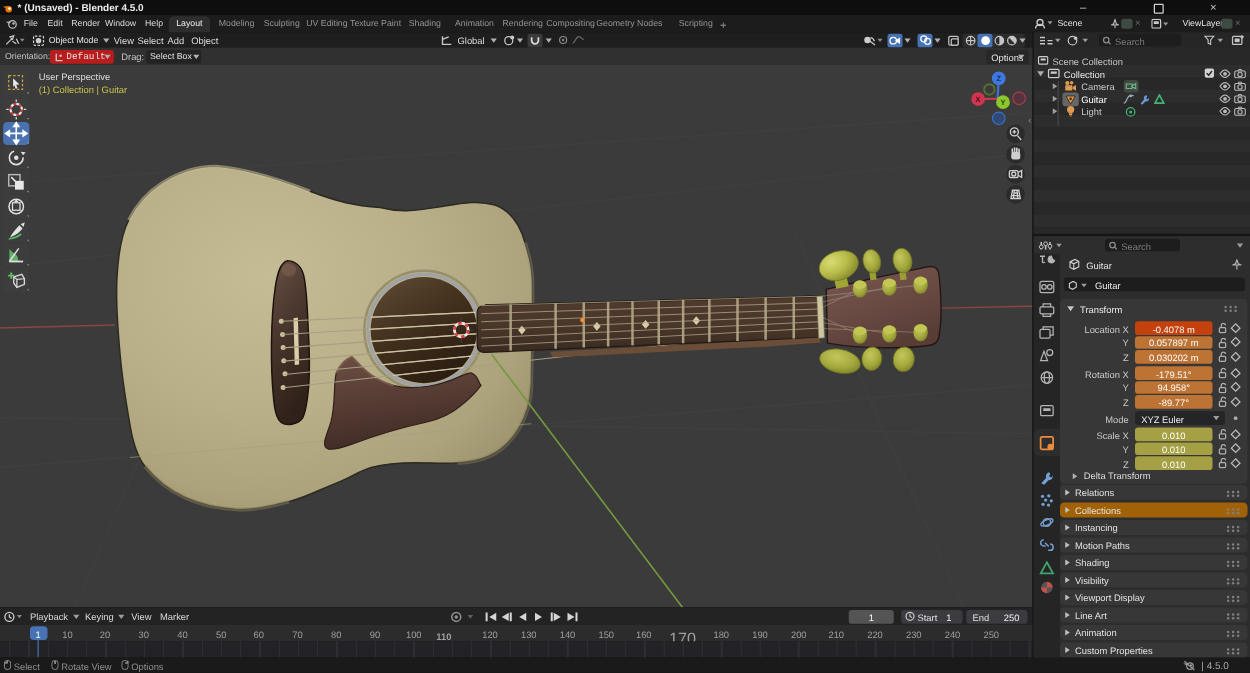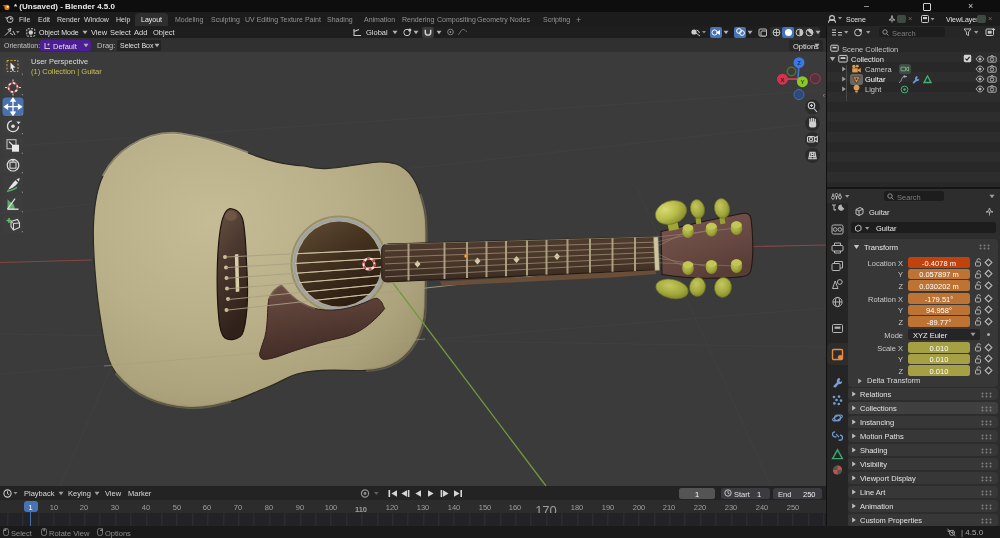--- a/index.html
+++ b/index.html
@@ -165,21 +165,21 @@
         <circle cx="4.5" cy="4.5" r="3.4" fill="none" stroke="#c5c5c5" stroke-width="1"></circle>
         <path d="M2,2 A3.4,3.4 0 0 1 7,7 Z" fill="#c5c5c5"></path>
       </svg>
       <svg class="abs" style="left:815px;top:3.5px;" width="6" height="5" viewBox="0 0 6 5">
           <path d="M0.5,0.8 l5,0 l-2.5,3.4 z" fill="#b1b1b1"></path>
         </svg>
     </div>
 
     <div class="abs" style="left:0;top:12px;width:826px;height:14px;background:#303030;" id="row4">
       <div class="tx" style="left:4px;top:3.5px;color:#c3c3c3;font-size:7px;">Orientation:</div>
-      <div class="abs" style="left:40px;top:1.5px;width:51px;height:11px;background:#4c1d95;border-radius:2px;">
+      <div class="abs" style="left:40px;top:1.5px;width:51px;height:11px;background:#b91c1c;border-radius:2px;font-family:Liberation Mono, monospace;">
         <svg class="abs" style="left:3px;top:2px;" width="8" height="8" viewBox="0 0 8 8">
           <path d="M2,1 L2,6.5 L7,6.5" stroke="#c8c8c8" stroke-width="1.1" fill="none"></path>
             <circle cx="5.5" cy="2.5" r="1" fill="#c8c8c8"></circle>
         </svg>
         <div class="tx" style="left:13px;top:2px;color:#e2e2e2;">Default</div>
         <svg class="abs" style="left:43px;top:3.5px;" width="6" height="5" viewBox="0 0 6 5">
             <path d="M0.5,0.8 l5,0 l-2.5,3.4 z" fill="#b1b1b1"></path>
           </svg>
       </div>
       <div class="tx" style="left:97px;top:3px;color:#c3c3c3;">Drag:</div>
@@ -589,21 +589,21 @@
 <div class="tx" style="left:42px;top:2.5px;width:24px;text-align:center;color:#9f9f9f;font-size:7.5px;">10</div>
 <div class="tx" style="left:72px;top:2.5px;width:24px;text-align:center;color:#9f9f9f;font-size:7.5px;">20</div>
 <div class="tx" style="left:103px;top:2.5px;width:24px;text-align:center;color:#9f9f9f;font-size:7.5px;">30</div>
 <div class="tx" style="left:134px;top:2.5px;width:24px;text-align:center;color:#9f9f9f;font-size:7.5px;">40</div>
 <div class="tx" style="left:165px;top:2.5px;width:24px;text-align:center;color:#9f9f9f;font-size:7.5px;">50</div>
 <div class="tx" style="left:195px;top:2.5px;width:24px;text-align:center;color:#9f9f9f;font-size:7.5px;">60</div>
 <div class="tx" style="left:226px;top:2.5px;width:24px;text-align:center;color:#9f9f9f;font-size:7.5px;">70</div>
 <div class="tx" style="left:257px;top:2.5px;width:24px;text-align:center;color:#9f9f9f;font-size:7.5px;">80</div>
 <div class="tx" style="left:288px;top:2.5px;width:24px;text-align:center;color:#9f9f9f;font-size:7.5px;">90</div>
 <div class="tx" style="left:319px;top:2.5px;width:24px;text-align:center;color:#9f9f9f;font-size:7.5px;">100</div>
-<div class="tx" style="left:349px;top:5px;width:24px;text-align:center;color:#9f9f9f;font-size:7.5px;font-weight:bold;">110</div>
+<div class="tx" style="left:349px;top:5px;width:24px;color:#9f9f9f;font-size:7.5px;font-weight:bold;">110</div>
 <div class="tx" style="left:380px;top:2.5px;width:24px;text-align:center;color:#9f9f9f;font-size:7.5px;">120</div>
 <div class="tx" style="left:411px;top:2.5px;width:24px;text-align:center;color:#9f9f9f;font-size:7.5px;">130</div>
 <div class="tx" style="left:442px;top:2.5px;width:24px;text-align:center;color:#9f9f9f;font-size:7.5px;">140</div>
 <div class="tx" style="left:473px;top:2.5px;width:24px;text-align:center;color:#9f9f9f;font-size:7.5px;">150</div>
 <div class="tx" style="left:503px;top:2.5px;width:24px;text-align:center;color:#9f9f9f;font-size:7.5px;">160</div>
 <div class="tx" style="left:534px;top:2.5px;width:24px;text-align:center;color:#9f9f9f;font-size:13px;">170</div>
 <div class="tx" style="left:565px;top:2.5px;width:24px;text-align:center;color:#9f9f9f;font-size:7.5px;">180</div>
 <div class="tx" style="left:596px;top:2.5px;width:24px;text-align:center;color:#9f9f9f;font-size:7.5px;">190</div>
 <div class="tx" style="left:627px;top:2.5px;width:24px;text-align:center;color:#9f9f9f;font-size:7.5px;">200</div>
 <div class="tx" style="left:657px;top:2.5px;width:24px;text-align:center;color:#9f9f9f;font-size:7.5px;">210</div>
@@ -1018,21 +1018,21 @@
             <g fill="#808080">
               <circle cx="1.5" cy="1.5" r="1"></circle>
               <circle cx="5.5" cy="1.5" r="1"></circle>
               <circle cx="9.5" cy="1.5" r="1"></circle>
               <circle cx="1.5" cy="4.5" r="1"></circle>
               <circle cx="5.5" cy="4.5" r="1"></circle>
               <circle cx="9.5" cy="4.5" r="1"></circle>
             </g>
           </svg>
         </div>
-<div class="abs" style="left:21px;top:213px;width:150px;height:12px;background:#404040;border-radius:3.5px;">
+<div class="abs" style="left:21px;top:213px;width:150px;height:12px;background:#a16207;border-radius:3.5px;">
           <svg class="abs" style="left:3px;top:3px;" width="6" height="6" viewBox="0 0 6 6">
             <path d="M1.2,0.6 l3.6,2.4 l-3.6,2.4 z" fill="#c0c0c0"></path>
           </svg>
           <div class="tx" style="left:12px;top:1.5px;color:#e2e2e2;">Collections</div>
           <svg class="abs" style="left:133px;top:3.5px;" width="12" height="6" viewBox="0 0 12 6">
             <g fill="#808080">
               <circle cx="1.5" cy="1.5" r="1"></circle>
               <circle cx="5.5" cy="1.5" r="1"></circle>
               <circle cx="9.5" cy="1.5" r="1"></circle>
               <circle cx="1.5" cy="4.5" r="1"></circle>

